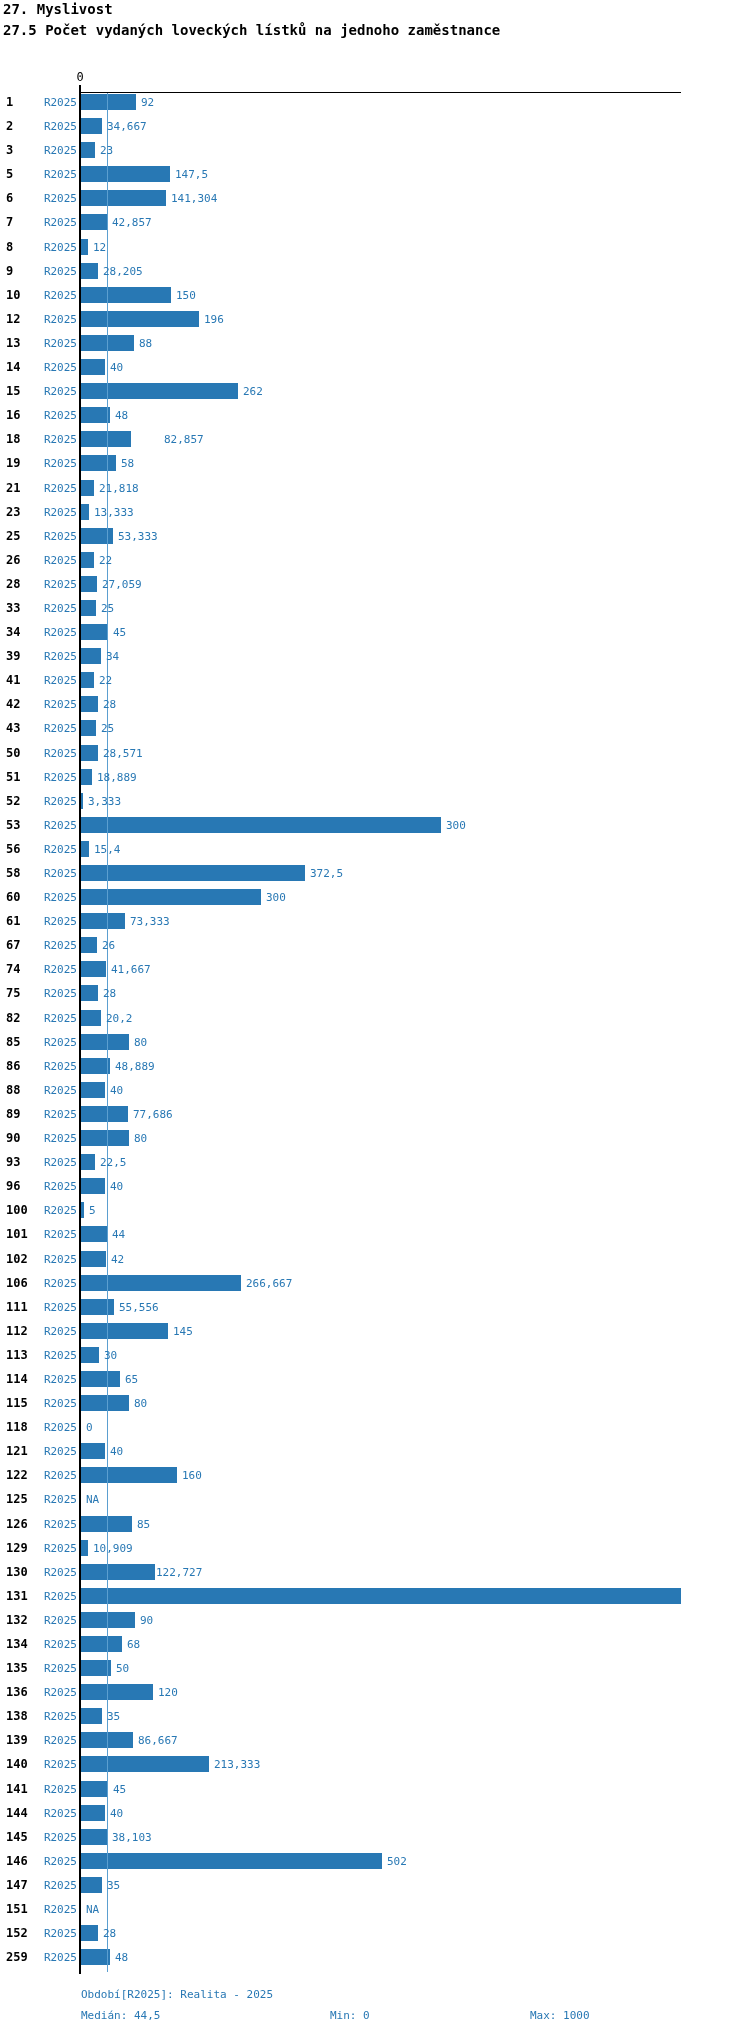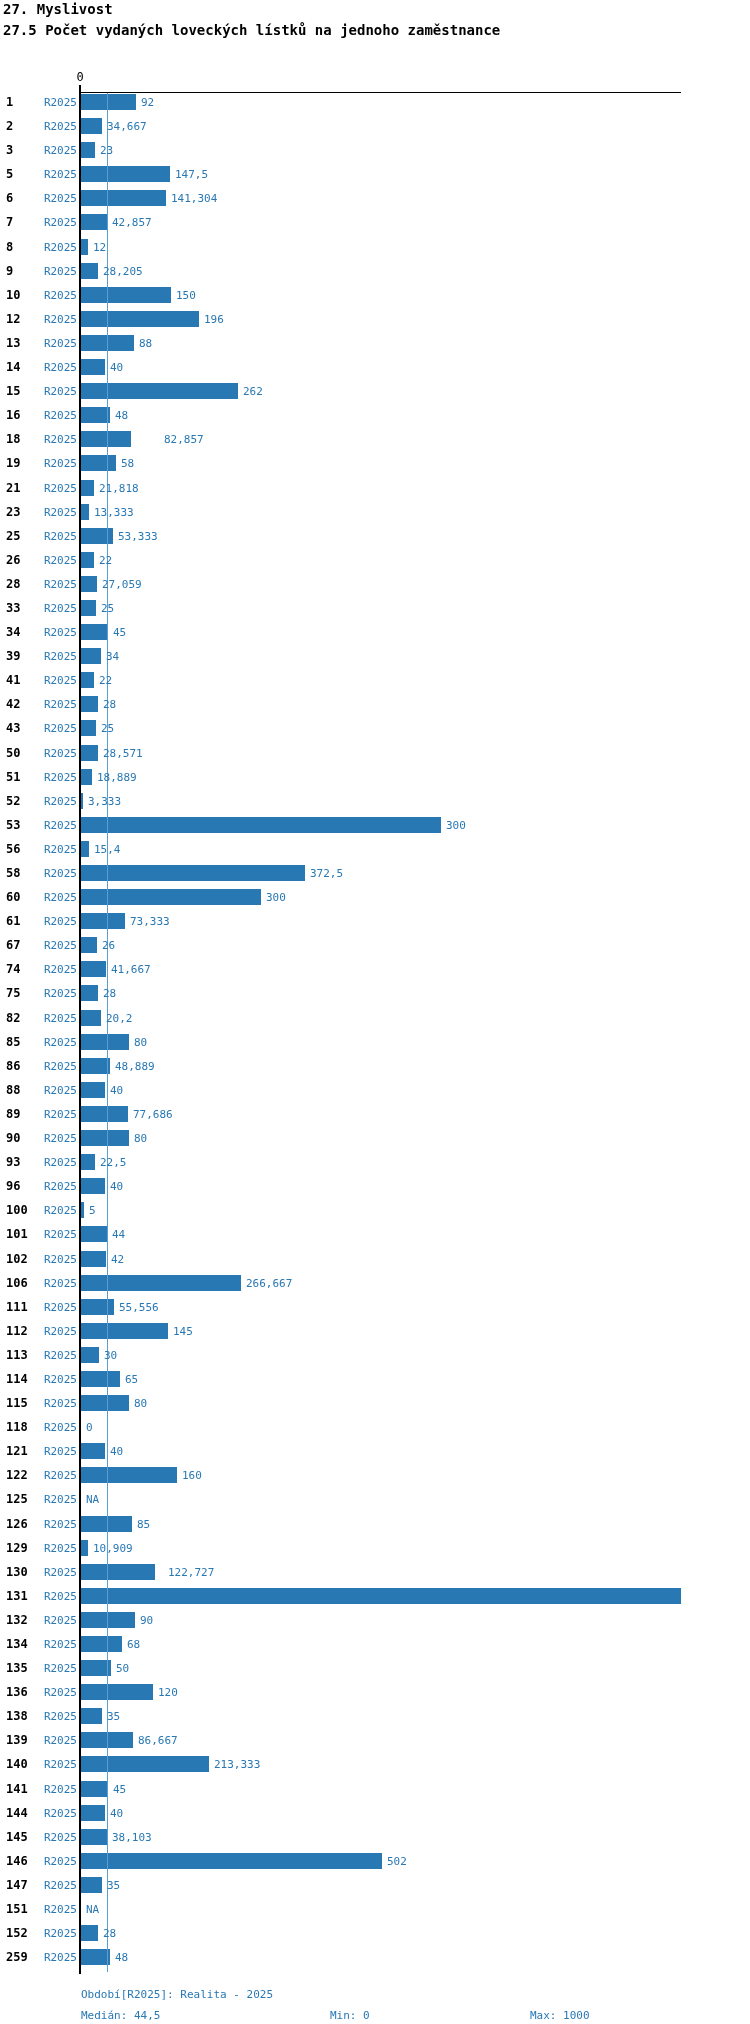--- a/index.html
+++ b/index.html
@@ -509,21 +509,21 @@
     <span class="rownum">129</span>
     <span class="series">R2025</span>
     <div class="bar" style="width: 7px; background: rgb(40, 120, 180);"></div>
     <span class="val" style="left: 93px;">10,909</span>
   </div>
 
   <div class="row">
     <span class="rownum">130</span>
     <span class="series">R2025</span>
     <div class="bar" style="width: 74px; background: rgb(40, 120, 180);"></div>
-    <span class="val" style="left: 168px;">122,727</span>
+    <span class="val" style="left: 156px;">122,727</span>
   </div>
 
   <div class="row">
     <span class="rownum">131</span>
     <span class="series">R2025</span>
     <div class="bar" style="width: 600px; background: rgb(40, 120, 180);"></div>
     <span class="val" style="left: 686px;">1000</span>
   </div>
 
   <div class="row">

